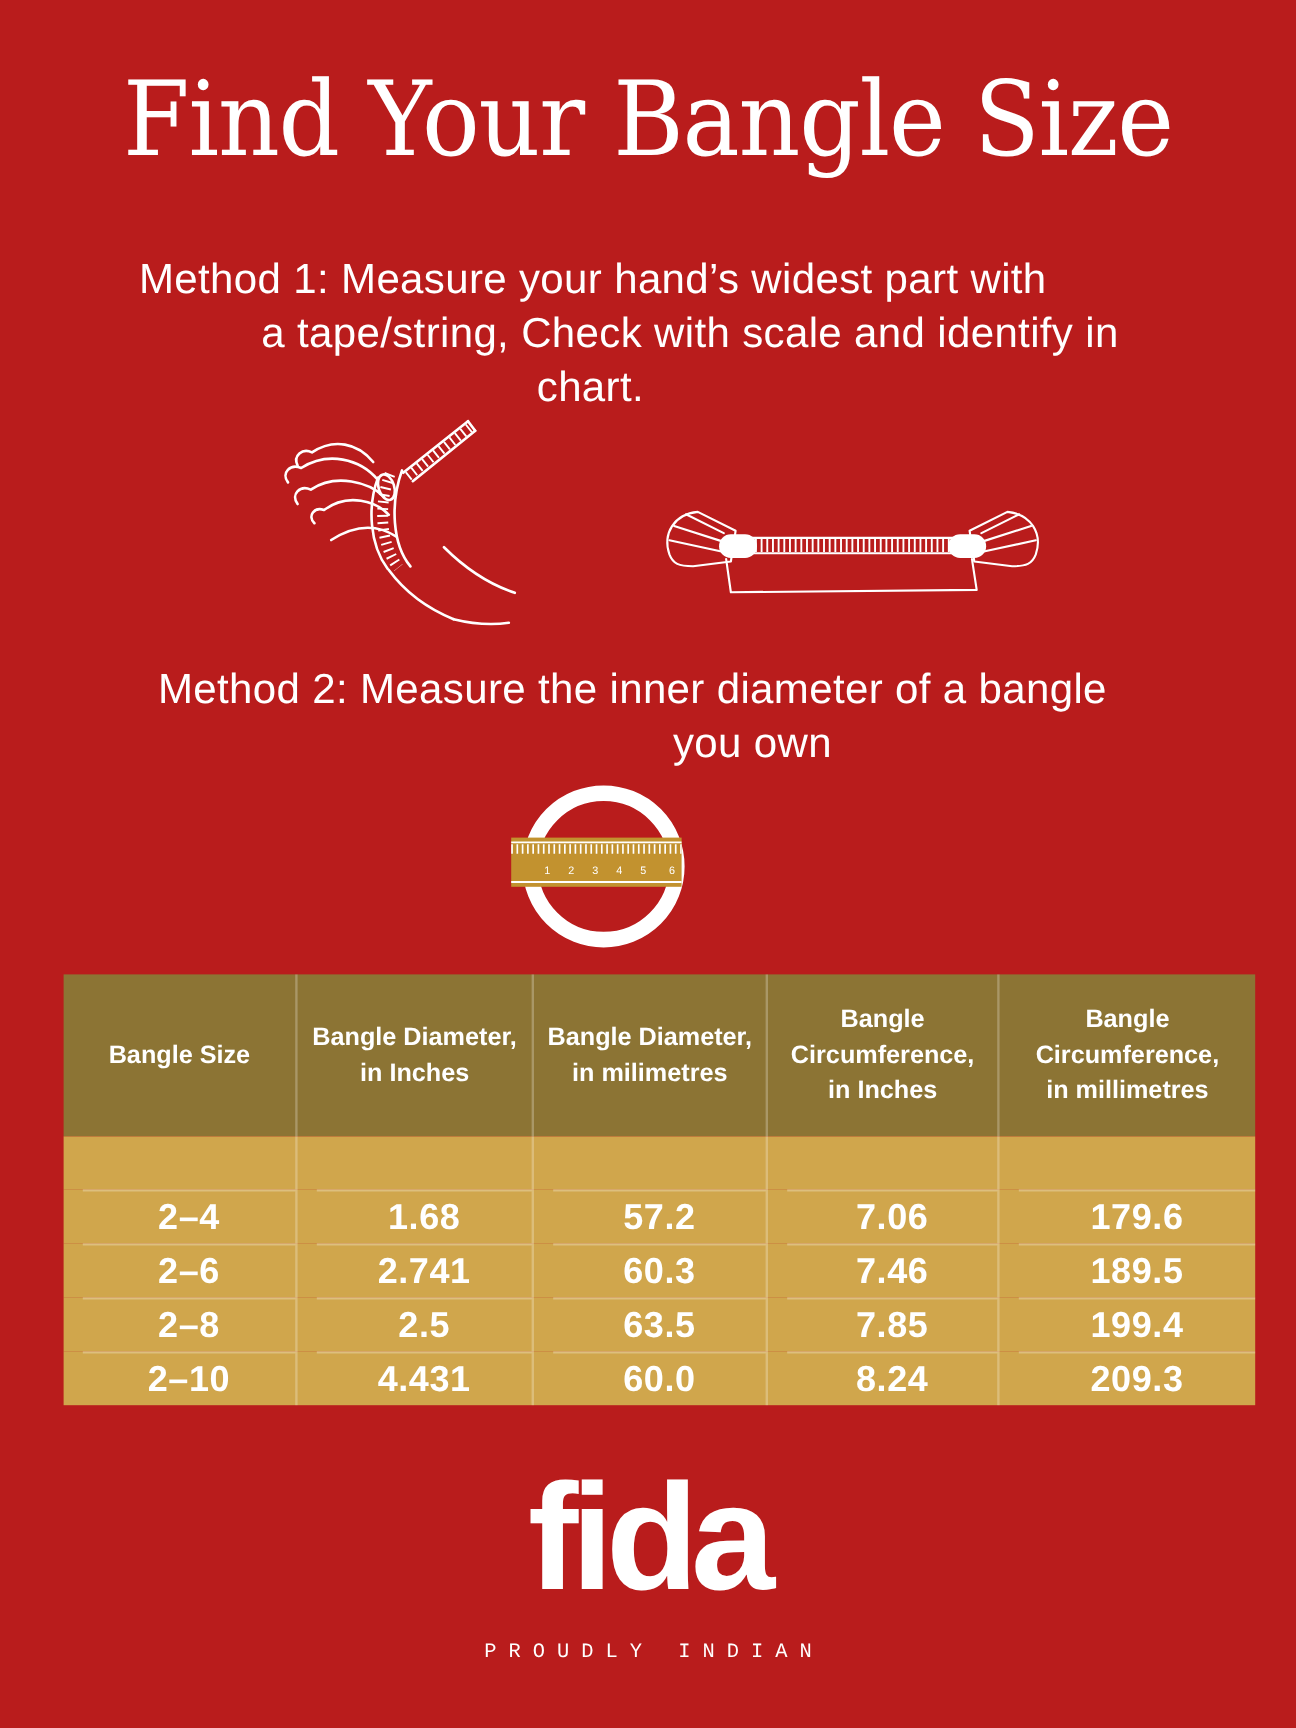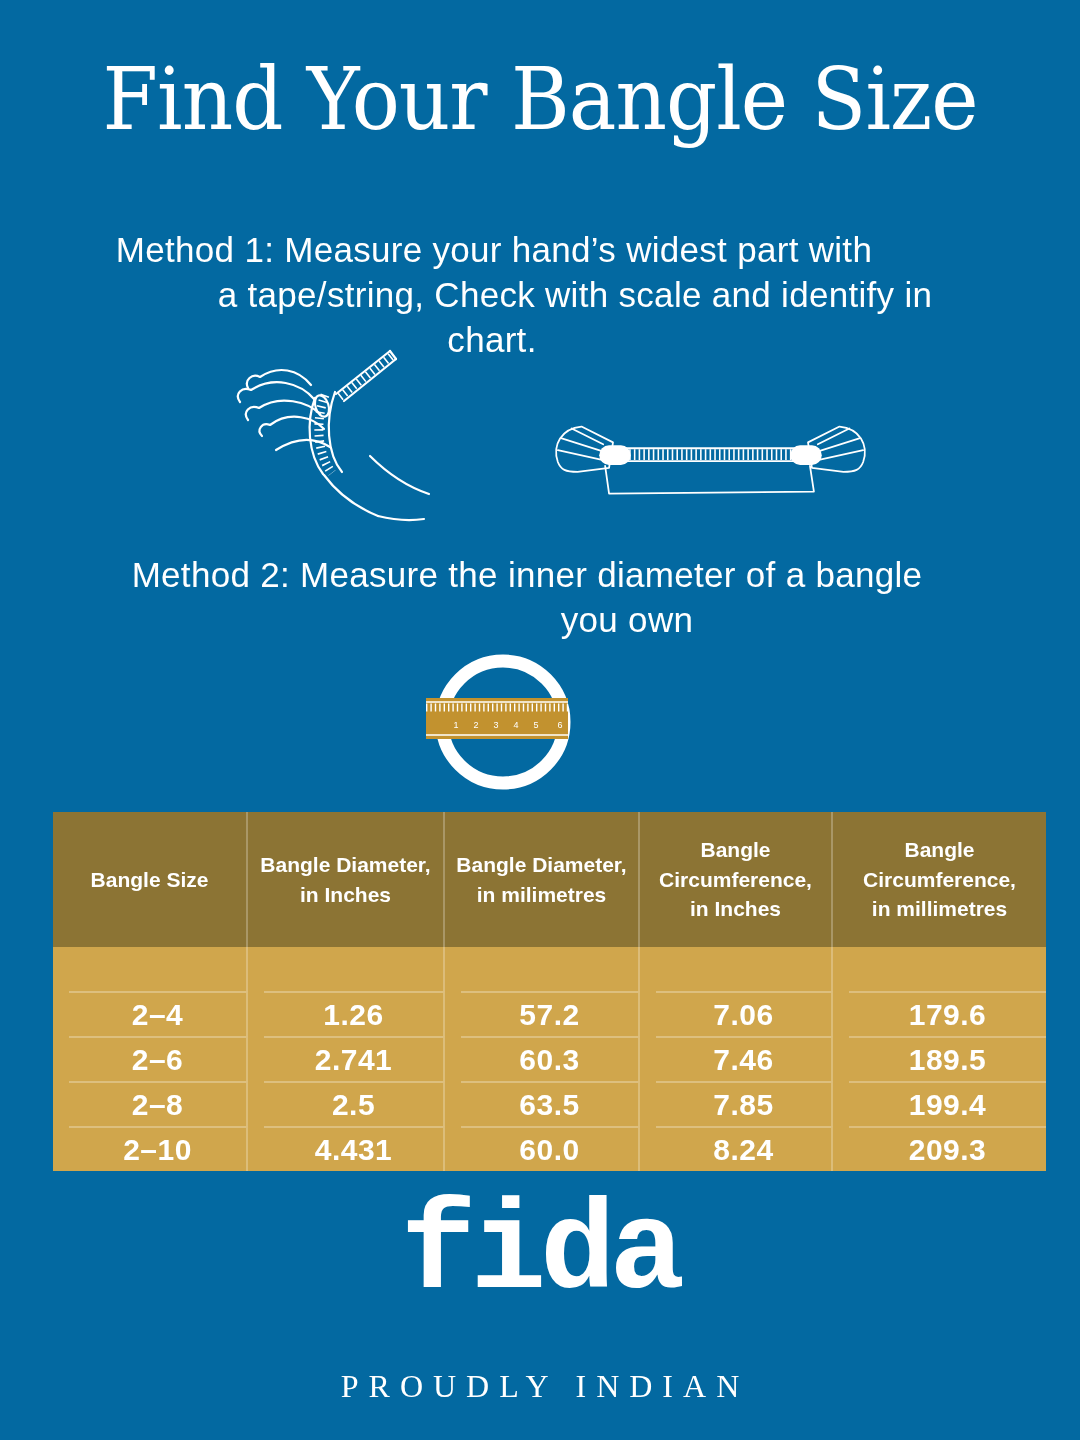--- a/index.html
+++ b/index.html
@@ -1,37 +1,37 @@
 <!DOCTYPE html>
 <html><head>
 <meta charset="utf-8">
 <style>
   html,body{margin:0;padding:0;}
   .poster{
     position:relative;
     width:1080px;height:1440px;
-    background:#0369a1;
+    background:#b91c1c;
     overflow:hidden;
     color:#FFFFFF;
     font-family:"Liberation Sans", sans-serif;
   }
   .title{
     position:absolute;top:50px;left:0;width:100%;
     margin:0;text-align:center;
     font-family:"DejaVu Serif", serif;
     font-weight:500;font-size:80px;line-height:1.15;
     transform:scaleY(1.08);transform-origin:center top;
     letter-spacing:-1px;
   }
   .method{position:absolute;left:0;width:100%;text-align:center;}
   .method .mline{
     position:relative;
     font-size:35px;line-height:45px;font-weight:400;letter-spacing:.3px;
   }
-  .method1{top:210px;margin-top:17px;}
+  .method1{top:210px;}
   .method1 .l1{transform:translateX(-46px);}
   .method1 .l2{transform:translateX(35px);}
   .method1 .l3{transform:translateX(-48px);}
   .method2{top:552px;margin-left:12px;}
   .method2 .l1{transform:translateX(-25px);}
   .method2 .l2{transform:translateX(75px);}
   .ill{position:absolute;}
   .ill-hand{left:218px;top:342px;width:215px;height:188px;}
   .ill-tape{left:548px;top:418px;width:325px;height:92px;}
   .ill-circle{left:424px;top:642px;width:158px;height:160px;}
@@ -47,31 +47,31 @@
   }
   .th:last-child,.td:last-child{border-right:none;}
   .th{height:135px;font-weight:bold;font-size:21px;line-height:1.4;flex-direction:column;}
   .th span{display:block;white-space:nowrap;}
   .tspacer{background:#D0A64C;}
   .tspacer .td{height:44px;}
   .trow{background:#D0A64C;}
   .trow .td{height:45px;border-top:2px solid rgba(255,255,255,0.28);font-weight:bold;font-size:30px;letter-spacing:.5px;margin-left:16px;}
   
   .brand-logo{
-    position:absolute;top:1191px;left:0;width:100%;
+    position:absolute;top:1218px;left:0;width:100%;
     text-align:center;
-    font-family:Liberation Mono, monospace;
+    font-family:Liberation Sans, sans-serif;
     font-weight:700;font-size:126px;line-height:1;
     letter-spacing:-6px;
   }
   .brand-tagline{
     position:absolute;top:1368px;left:0;width:100%;
     text-align:center;
-    font-family:Liberation Serif, serif;
-    font-size:32px;letter-spacing:10px;text-indent:10px;
+    font-family:Liberation Mono, monospace;
+    font-size:17px;letter-spacing:10px;text-indent:10px;
   }
 </style>
 </head>
 <body>
 
 <main class="poster">
 
   <h1 class="title">Find Your Bangle Size</h1>
 
   <section class="method method1">
@@ -178,21 +178,21 @@
     <div class="tgrid tspacer">
       <div class="td"></div>
       <div class="td"></div>
       <div class="td"></div>
       <div class="td"></div>
       <div class="td"></div>
     </div>
 
     <div class="tgrid trow">
       <div class="td">2–4</div>
-      <div class="td">1.26</div>
+      <div class="td">1.68</div>
       <div class="td">57.2</div>
       <div class="td">7.06</div>
       <div class="td">179.6</div>
     </div>
     <div class="tgrid trow">
       <div class="td">2–6</div>
       <div class="td">2.741</div>
       <div class="td">60.3</div>
       <div class="td">7.46</div>
       <div class="td">189.5</div>

